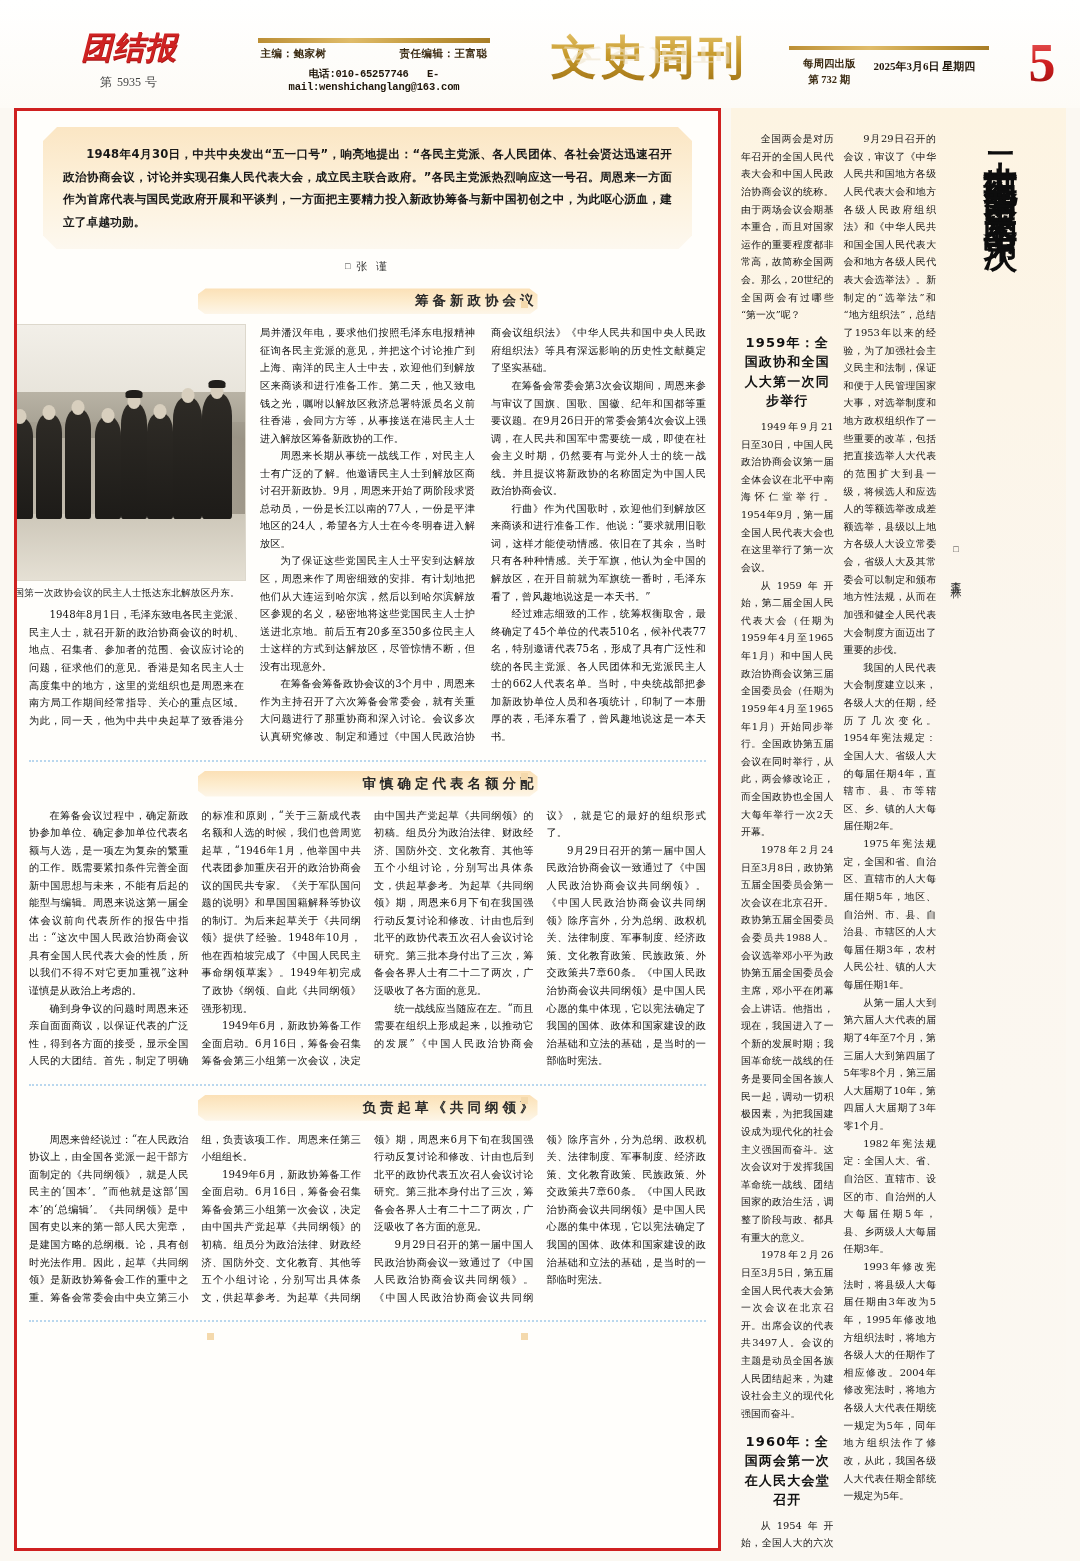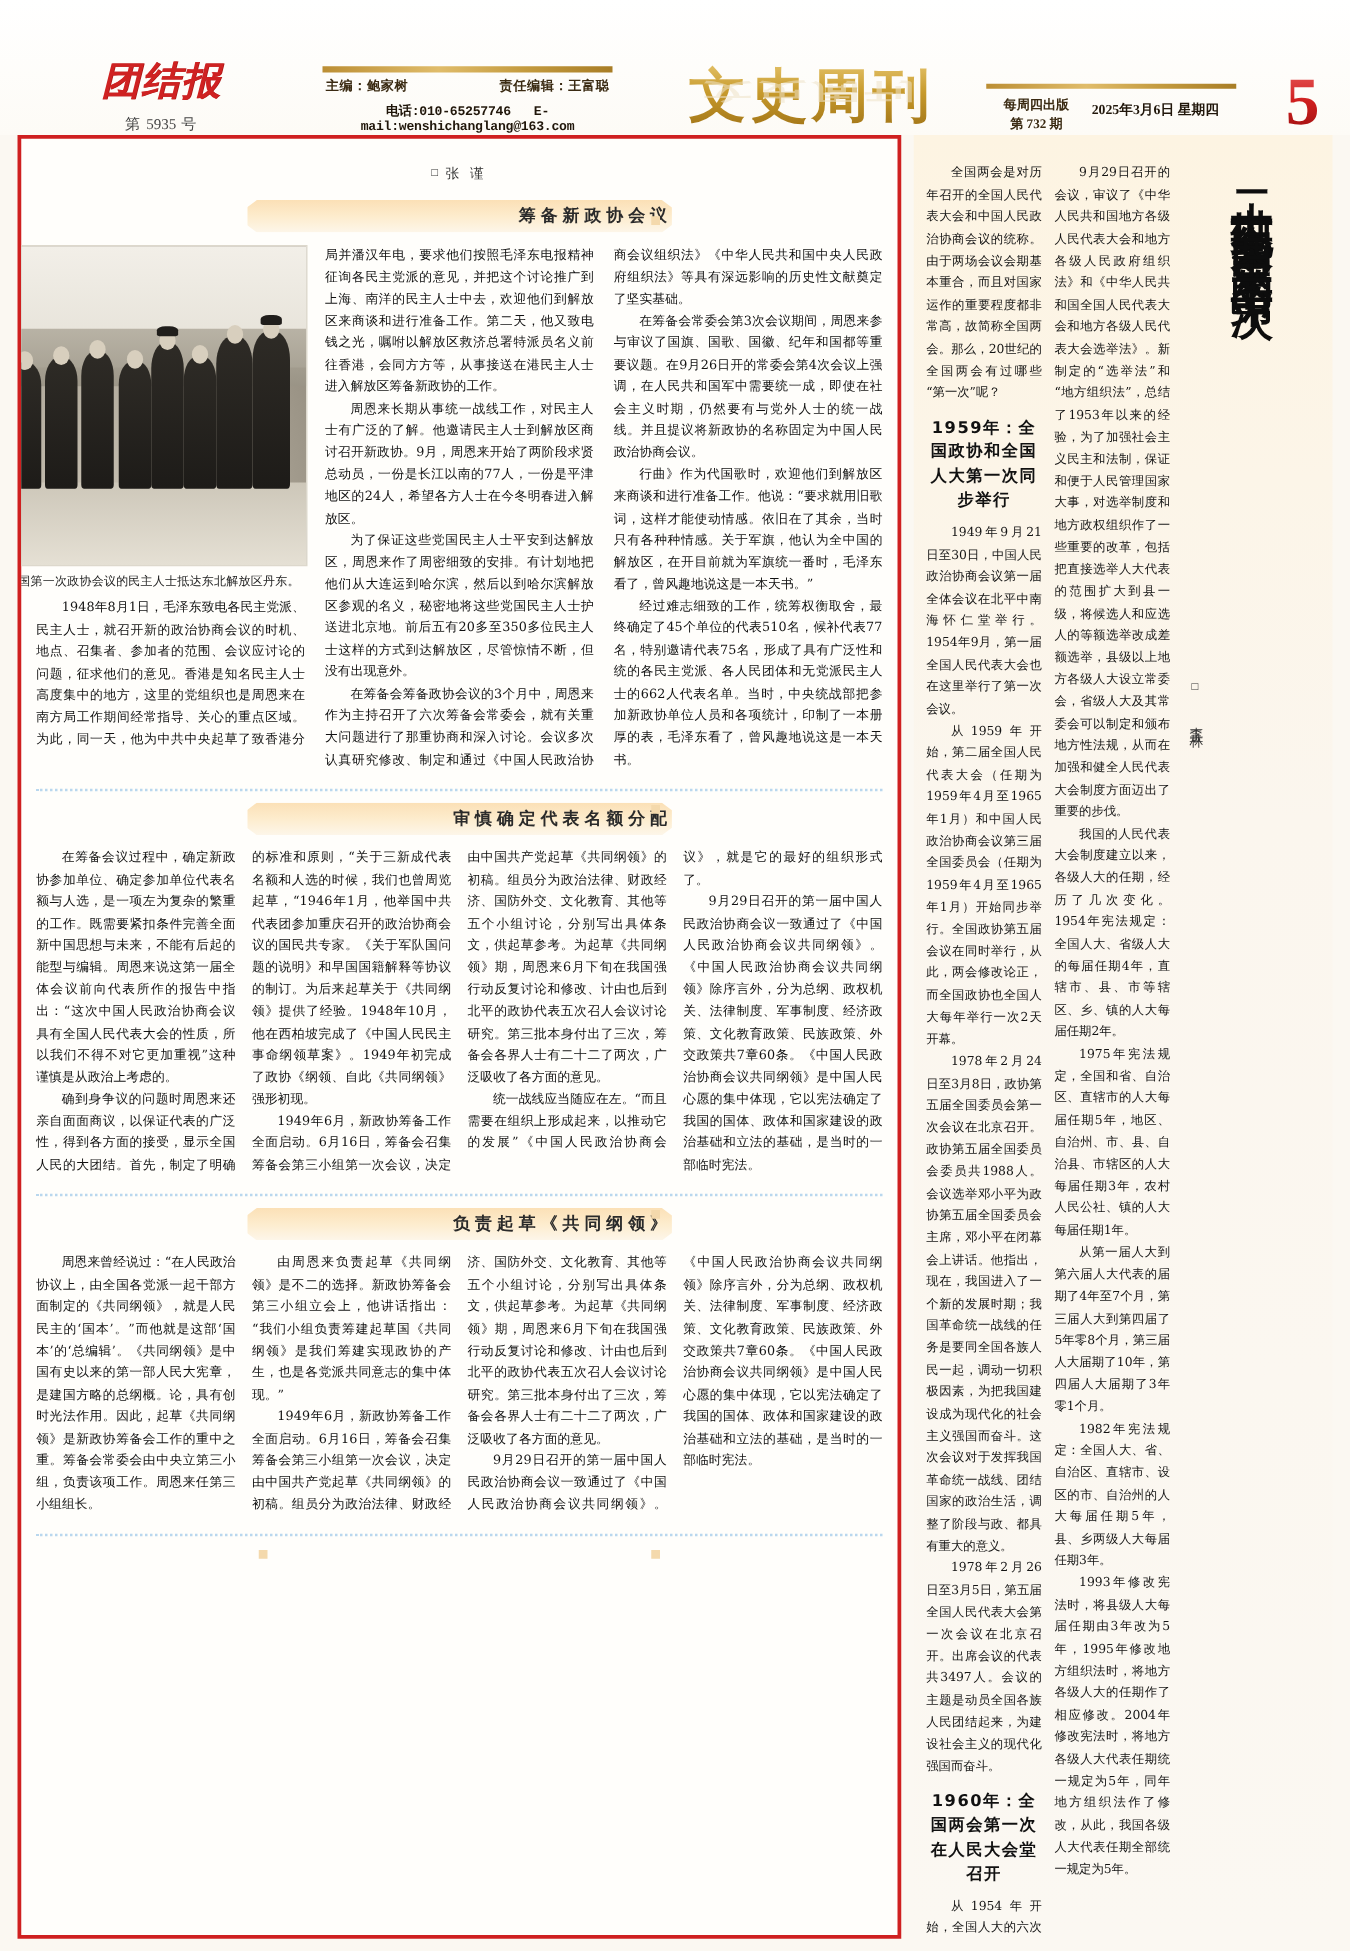--- a/index.html
+++ b/index.html
@@ -10,21 +10,21 @@
     font-family:"Liberation Serif","DejaVu Serif",serif;
     color:#1a1a1a;
     overflow:hidden;
     position:relative;
   }
   
   .masthead{
     position:relative;
     height:108px;
     background:linear-gradient(180deg,#ffffff 0%,#fdfbf6 100%);
-    display:flex;align-items:flex-end;
+    display:flex;align-items:center;
   }
   .mh-left{
     width:190px;padding-left:34px;padding-top:14px;
     display:flex;flex-direction:column;align-items:center;
   }
   .paper-logo{
     font-family:"Liberation Serif",serif;
     font-weight:bold;font-style:italic;
     font-size:31px;color:#cf2222;
     letter-spacing:1px;line-height:1;
@@ -274,20 +274,23 @@
 
   <div class="mh-page">
     <div class="pg">5</div>
   </div>
 </div>
 
 <div class="sheet">
 
   <div class="main-col">
 
+    <div class="lead-box">
+      <p>1948年4月30日，中共中央发出“五一口号”，响亮地提出：“各民主党派、各人民团体、各社会贤达迅速召开政治协商会议，讨论并实现召集人民代表大会，成立民主联合政府。”各民主党派热烈响应这一号召。周恩来一方面作为首席代表与国民党政府开展和平谈判，一方面把主要精力投入新政协筹备与新中国初创之中，为此呕心沥血，建立了卓越功勋。</p>
+    </div>
 
     <div class="byline">
       <span class="box">□</span><span>张 谨</span>
     </div>
 
     <div class="sec-wrap">
       <div class="sec-bar">
         <span>筹备新政协会议</span>
       </div>
     </div>
@@ -353,21 +356,20 @@
     </div>
 
     <div class="sec-wrap">
       <div class="dotrule"></div>
       <div class="sec-bar">
         <span>负责起草《共同纲领》</span>
       </div>
     </div>
     <div class="cols4">
       <p>周恩来曾经说过：“在人民政治协议上，由全国各党派一起干部方面制定的《共同纲领》，就是人民民主的‘国本’。”而他就是这部‘国本’的‘总编辑’。《共同纲领》是中国有史以来的第一部人民大宪章，是建国方略的总纲概。论，具有创时光法作用。因此，起草《共同纲领》是新政协筹备会工作的重中之重。筹备会常委会由中央立第三小组，负责该项工作。周恩来任第三小组组长。</p>
-      <p>由周恩来负责起草《共同纲领》是不二的选择。新政协筹备会第三小组立会上，他讲话指出：“我们小组负责筹建起草国《共同纲领》是我们筹建实现政协的产生，也是各党派共同意志的集中体现。”</p>
       <p>1949年6月，新政协筹备工作全面启动。6月16日，筹备会召集筹备会第三小组第一次会议，决定由中国共产党起草《共同纲领》的初稿。组员分为政治法律、财政经济、国防外交、文化教育、其他等五个小组讨论，分别写出具体条文，供起草参考。为起草《共同纲领》期，周恩来6月下旬在我国强行动反复讨论和修改、计由也后到北平的政协代表五次召人会议讨论研究。第三批本身付出了三次，筹备会各界人士有二十二了两次，广泛吸收了各方面的意见。</p>
       <p>9月29日召开的第一届中国人民政治协商会议一致通过了《中国人民政治协商会议共同纲领》。《中国人民政治协商会议共同纲领》除序言外，分为总纲、政权机关、法律制度、军事制度、经济政策、文化教育政策、民族政策、外交政策共7章60条。《中国人民政治协商会议共同纲领》是中国人民心愿的集中体现，它以宪法确定了我国的国体、政体和国家建设的政治基础和立法的基础，是当时的一部临时宪法。</p>
     </div>
 
     <div class="sec-wrap">
       <div class="dotrule"></div>
 
     </div>
 
   </div>

